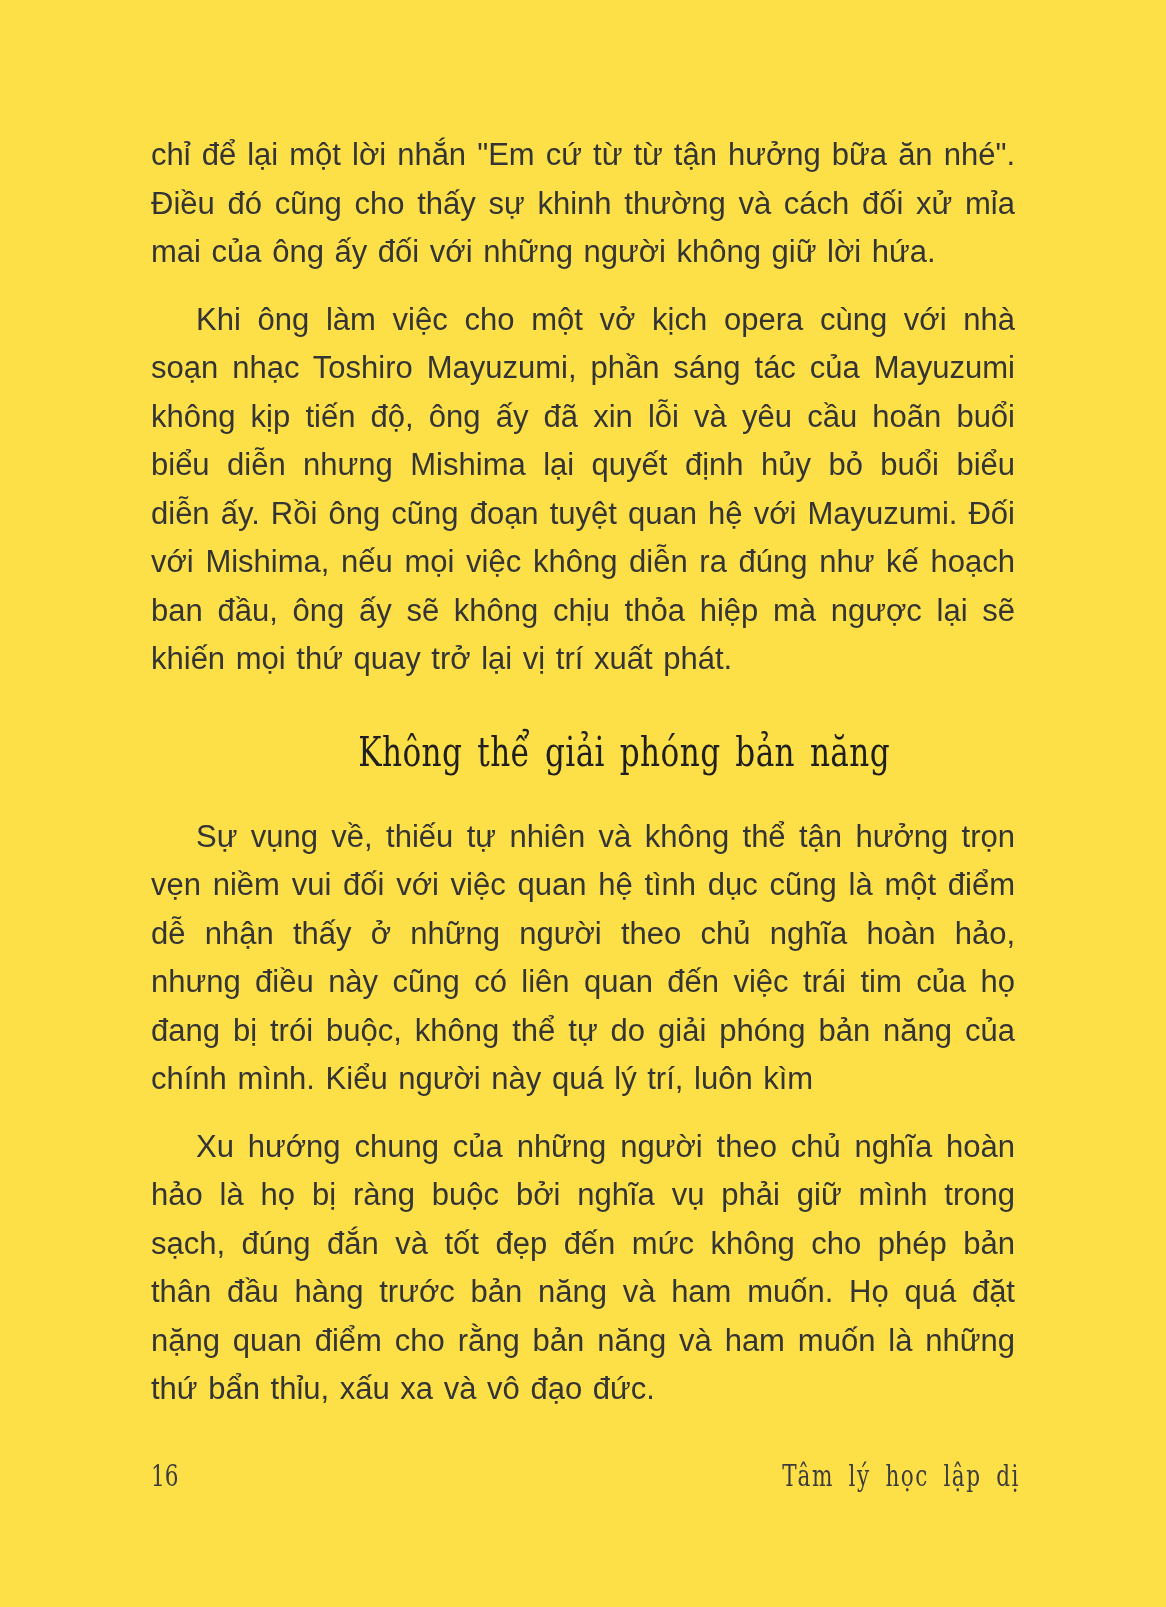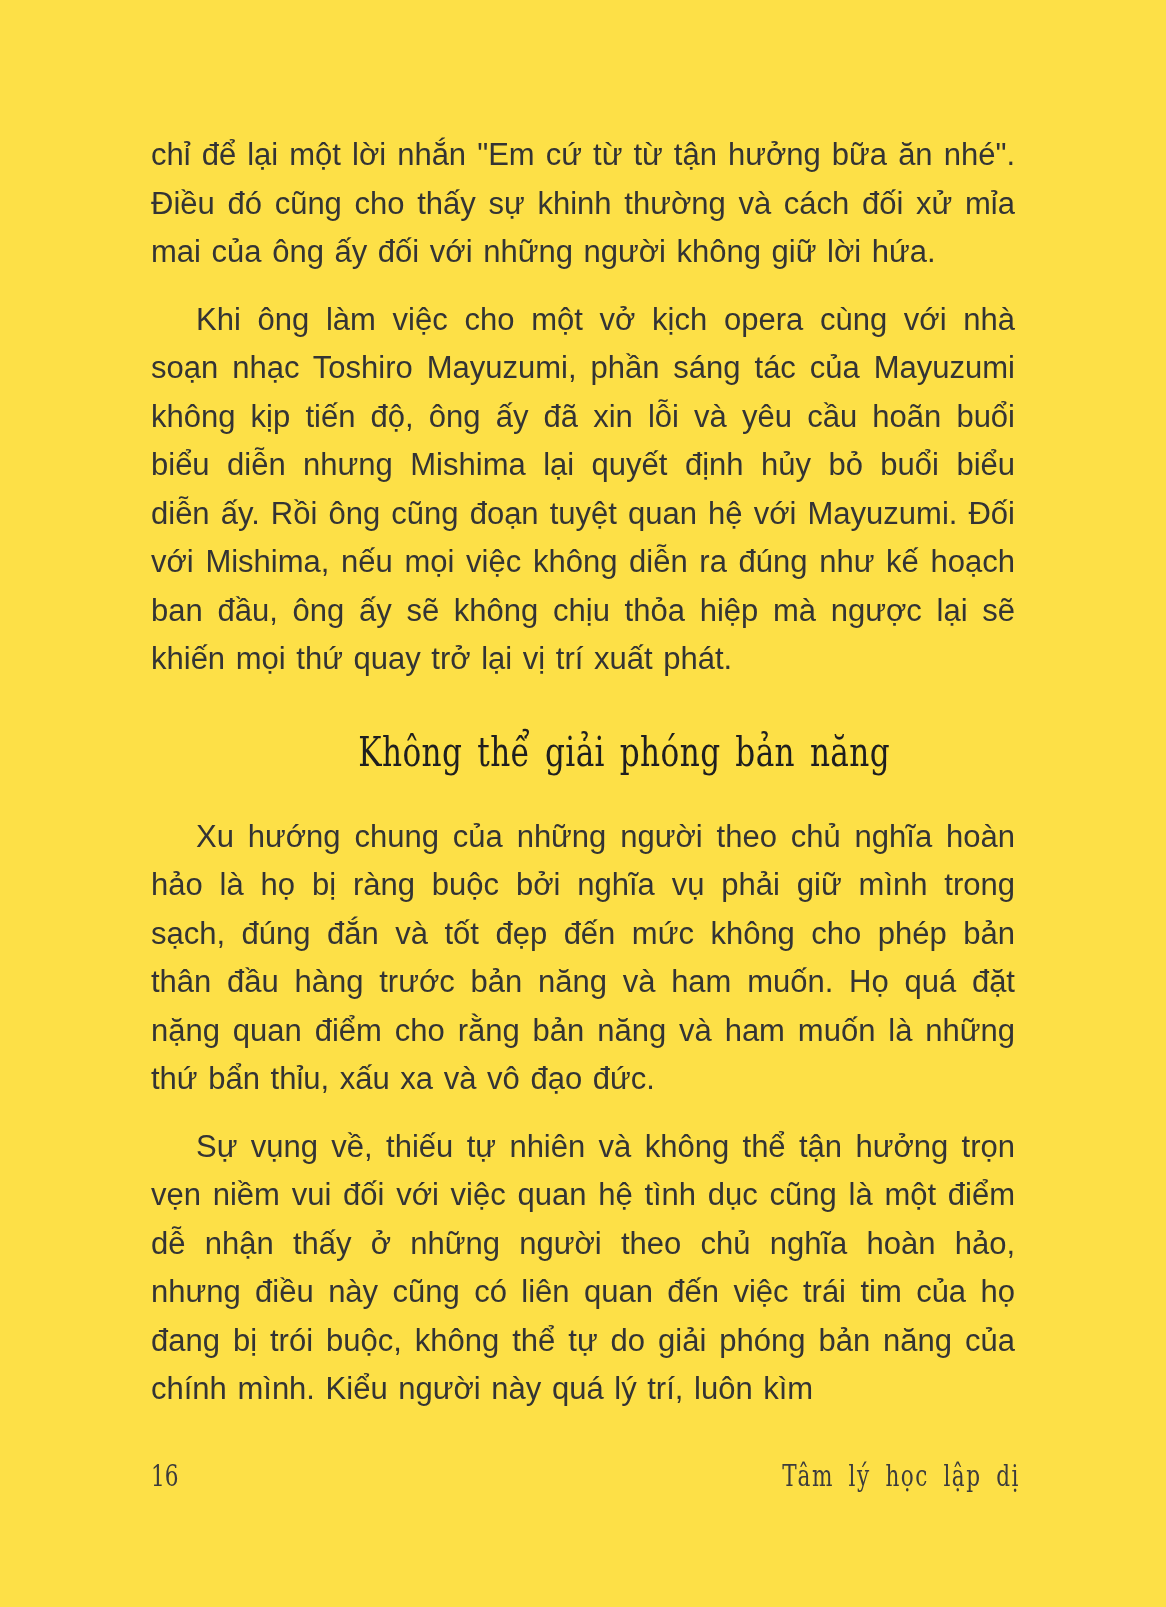--- a/index.html
+++ b/index.html
@@ -77,22 +77,22 @@
 <div class="page">
 
   <main class="content">
     <p class="para no-indent">chỉ để lại một lời nhắn "Em cứ từ từ tận hưởng bữa ăn nhé". Điều đó cũng cho thấy sự khinh thường và cách đối xử mỉa mai của ông ấy đối với những người không giữ lời hứa.</p>
 
     <p class="para">Khi ông làm việc cho một vở kịch opera cùng với nhà soạn nhạc Toshiro Mayuzumi, phần sáng tác của Mayuzumi không kịp tiến độ, ông ấy đã xin lỗi và yêu cầu hoãn buổi biểu diễn nhưng Mishima lại quyết định hủy bỏ buổi biểu diễn ấy. Rồi ông cũng đoạn tuyệt quan hệ với Mayuzumi. Đối với Mishima, nếu mọi việc không diễn ra đúng như kế hoạch ban đầu, ông ấy sẽ không chịu thỏa hiệp mà ngược lại sẽ khiến mọi thứ quay trở lại vị trí xuất phát.</p>
 
 
     <h2 class="section-heading">Không thể giải phóng bản năng</h2>
 
+    <p class="para">Sự vụng về, thiếu tự nhiên và không thể tận hưởng trọn vẹn niềm vui đối với việc quan hệ tình dục cũng là một điểm dễ nhận thấy ở những người theo chủ nghĩa hoàn hảo, nhưng điều này cũng có liên quan đến việc trái tim của họ đang bị trói buộc, không thể tự do giải phóng bản năng của chính mình. Kiểu người này quá lý trí, luôn kìm</p>
+
     <p class="para">Xu hướng chung của những người theo chủ nghĩa hoàn hảo là họ bị ràng buộc bởi nghĩa vụ phải giữ mình trong sạch, đúng đắn và tốt đẹp đến mức không cho phép bản thân đầu hàng trước bản năng và ham muốn. Họ quá đặt nặng quan điểm cho rằng bản năng và ham muốn là những thứ bẩn thỉu, xấu xa và vô đạo đức.</p>
-
-    <p class="para">Sự vụng về, thiếu tự nhiên và không thể tận hưởng trọn vẹn niềm vui đối với việc quan hệ tình dục cũng là một điểm dễ nhận thấy ở những người theo chủ nghĩa hoàn hảo, nhưng điều này cũng có liên quan đến việc trái tim của họ đang bị trói buộc, không thể tự do giải phóng bản năng của chính mình. Kiểu người này quá lý trí, luôn kìm</p>
   </main>
 
   <span class="footer-number">16</span>
 
   <span class="footer-title">Tâm lý học lập dị</span>
 
 </div>
 
 </body></html>

